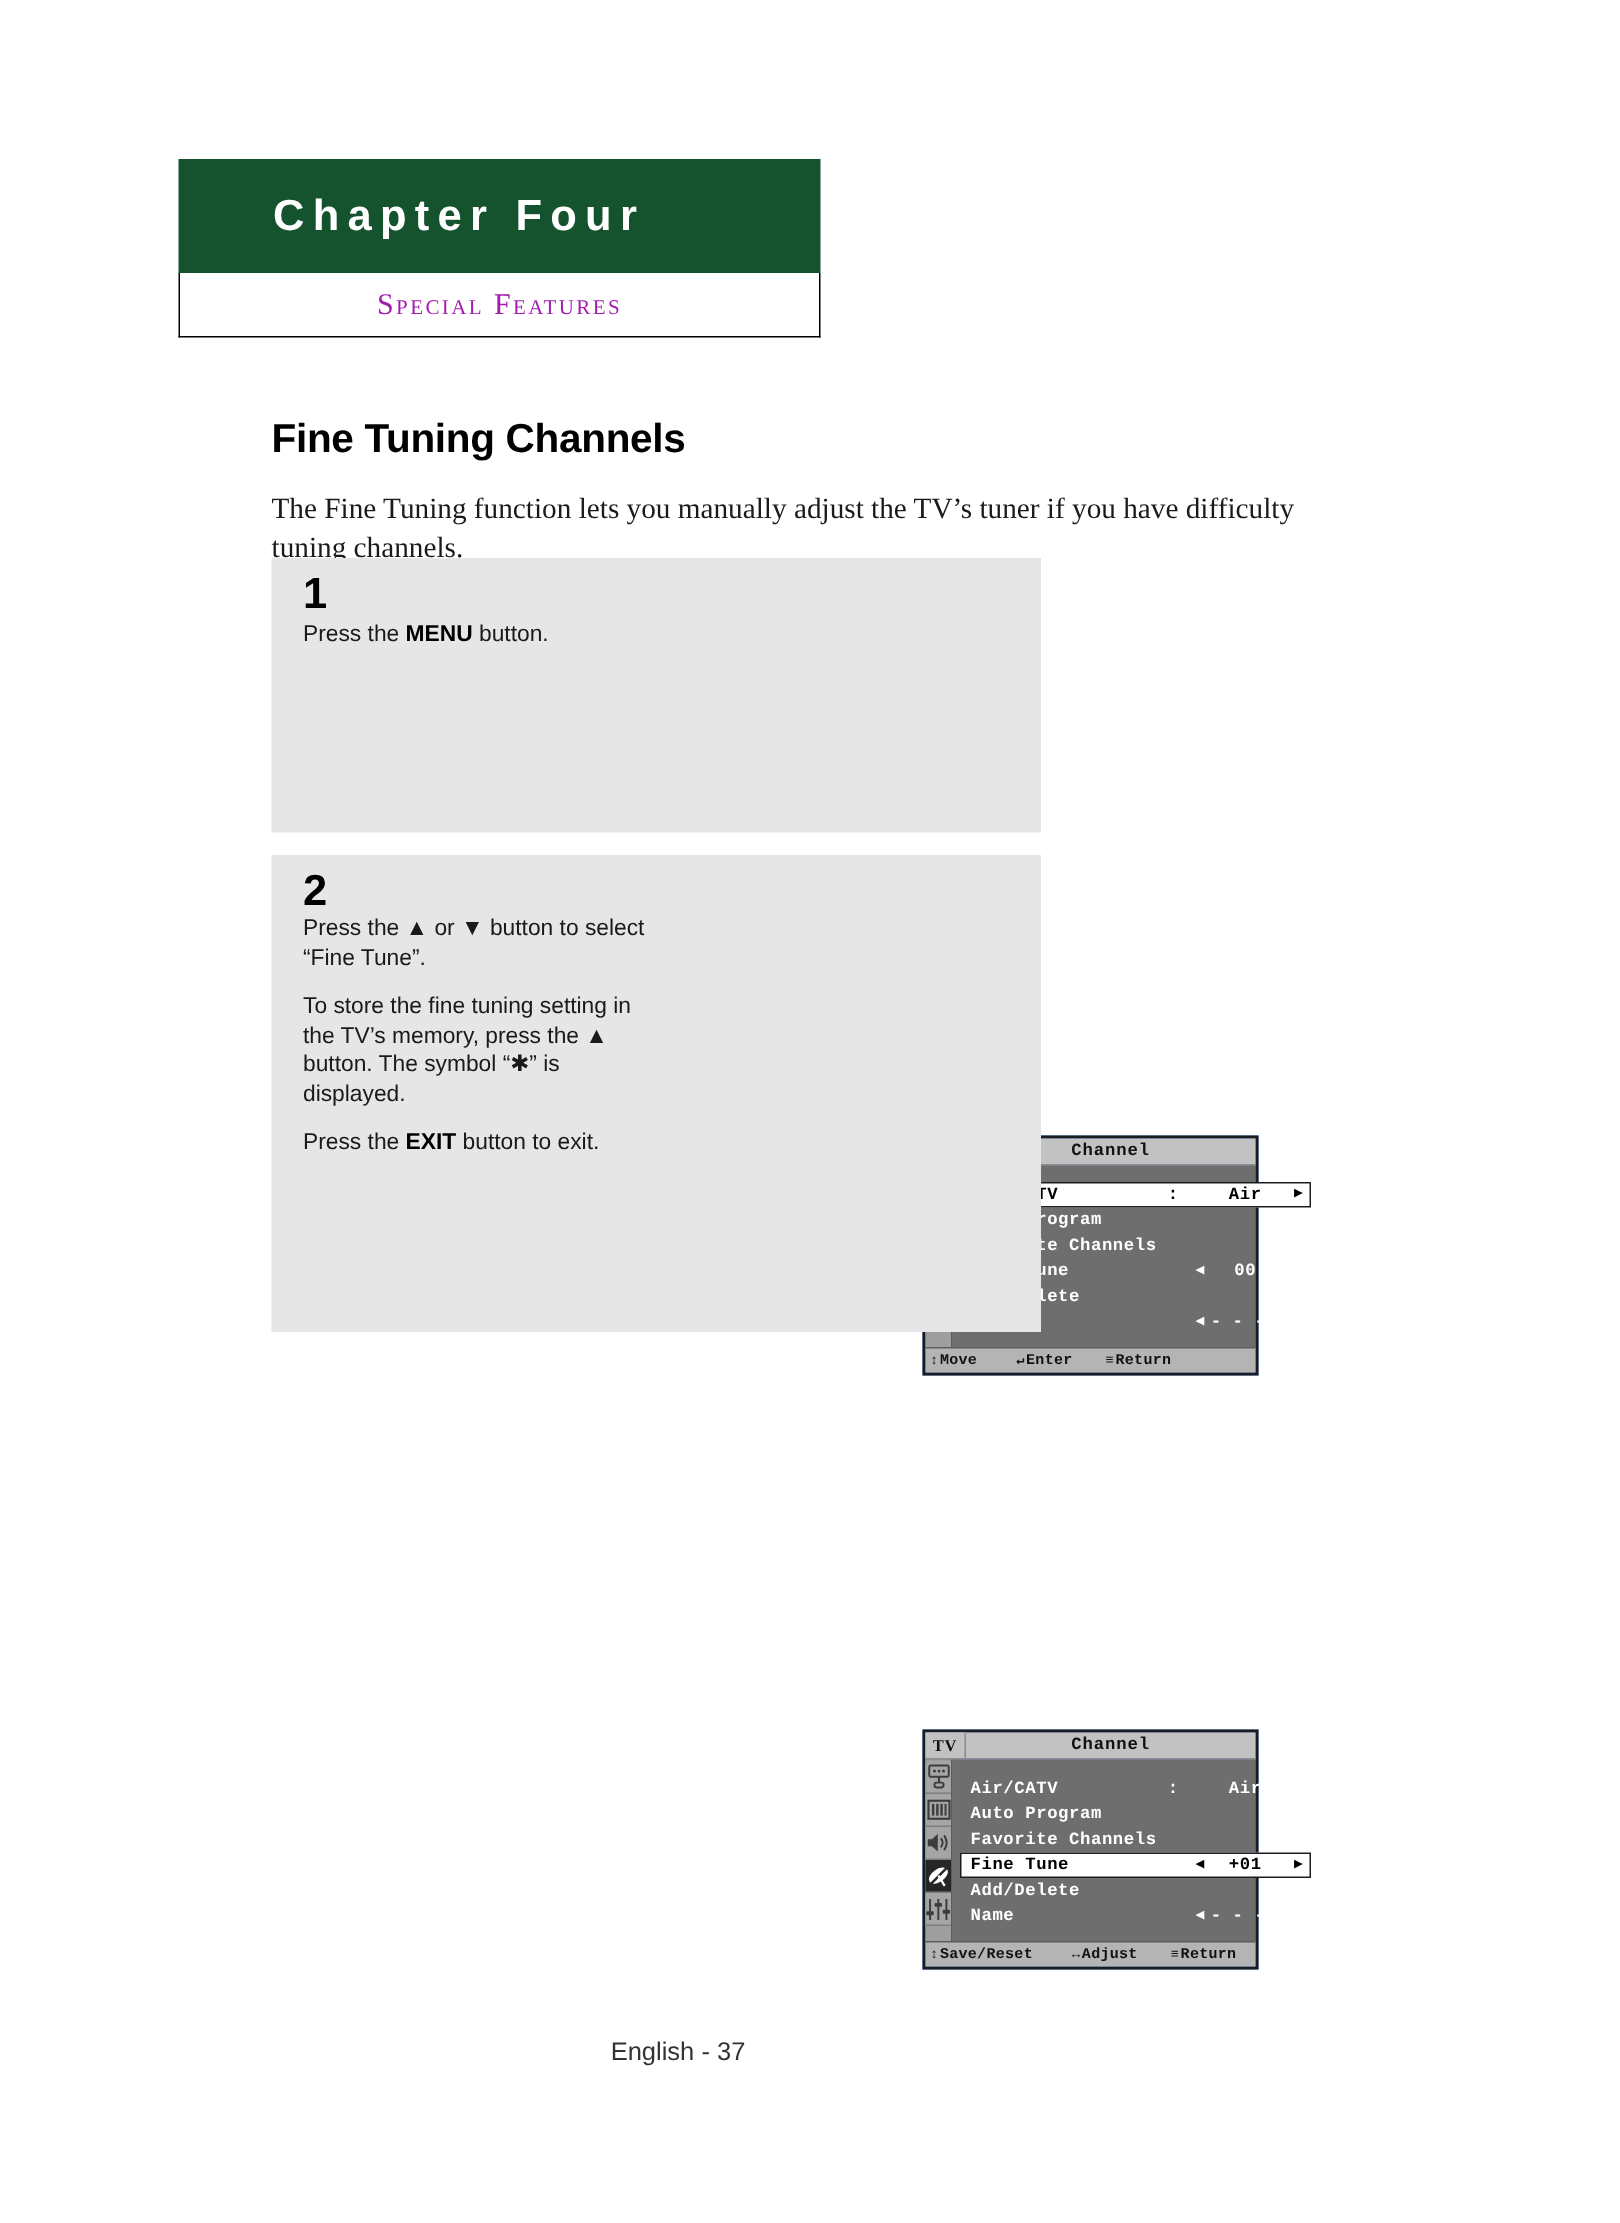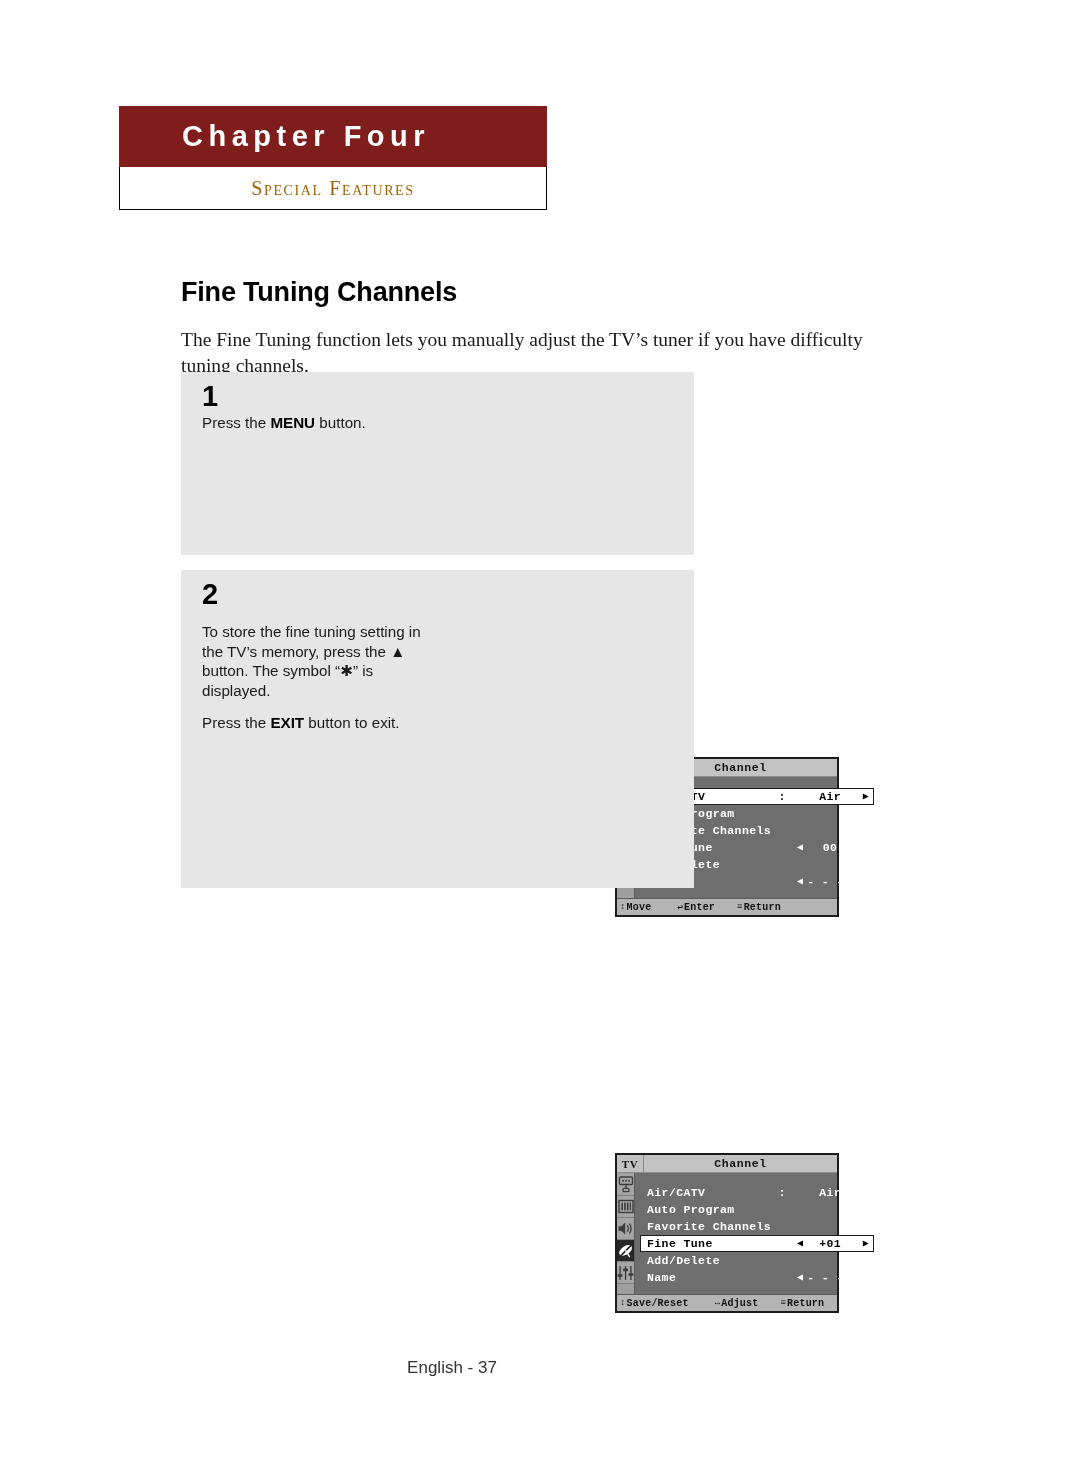--- a/index.html
+++ b/index.html
@@ -16,22 +16,22 @@
   }
 
   
   #chapter-header {
     position: absolute;
     left: 119px;
     top: 106px;
     width: 428px;
   }
   #chapter-bar {
-    background: #7f1d1d;
-    height: 61px;
+    background: #14532d;
+    height: 76px;
     display: flex;
     align-items: center;
     padding-left: 63px;
     box-sizing: border-box;
   }
   #chapter-bar-title {
     color: #ffffff;
     font-family: "Liberation Sans", sans-serif;
     font-weight: bold;
     font-size: 29px;
@@ -43,21 +43,21 @@
     background: #ffffff;
     height: 42px;
     display: flex;
     align-items: center;
     justify-content: center;
   }
   #chapter-sub-title {
     font-family: "Liberation Serif", serif;
     font-size: 20px;
     letter-spacing: 1.6px;
-    color: #a16207;
+    color: #a21caf;
     font-variant: small-caps;
   }
 
   
   #section-title {
     position: absolute;
     left: 181px;
     top: 259px;
     font-family: "Liberation Sans", sans-serif;
     font-weight: bold;
@@ -383,20 +383,21 @@
           <span class="fglyph">≡</span>
           <span>Return</span>
         </span>
       </div>
   </div>
 </div>
 
 <div class="step-panel" id="step-panel-2">
   <div class="step-number">2</div>
   <div class="step-text" id="step-2-text">
+      <div>Press the ▲ or ▼ button to select “Fine Tune”.</div>
       <span class="gap"></span>
       <div>To store the fine tuning setting in the TV’s memory, press the ▲ button. The symbol “✱” is displayed.</div>
       <span class="gap"></span>
       <div>Press the <b>EXIT</b> button to exit.</div>
     </div>
 
   <div class="osd" id="osd-2">
     <div class="osd-titlebar">
       <div class="osd-tv-label">TV</div>
       <div class="osd-title">Channel</div>

